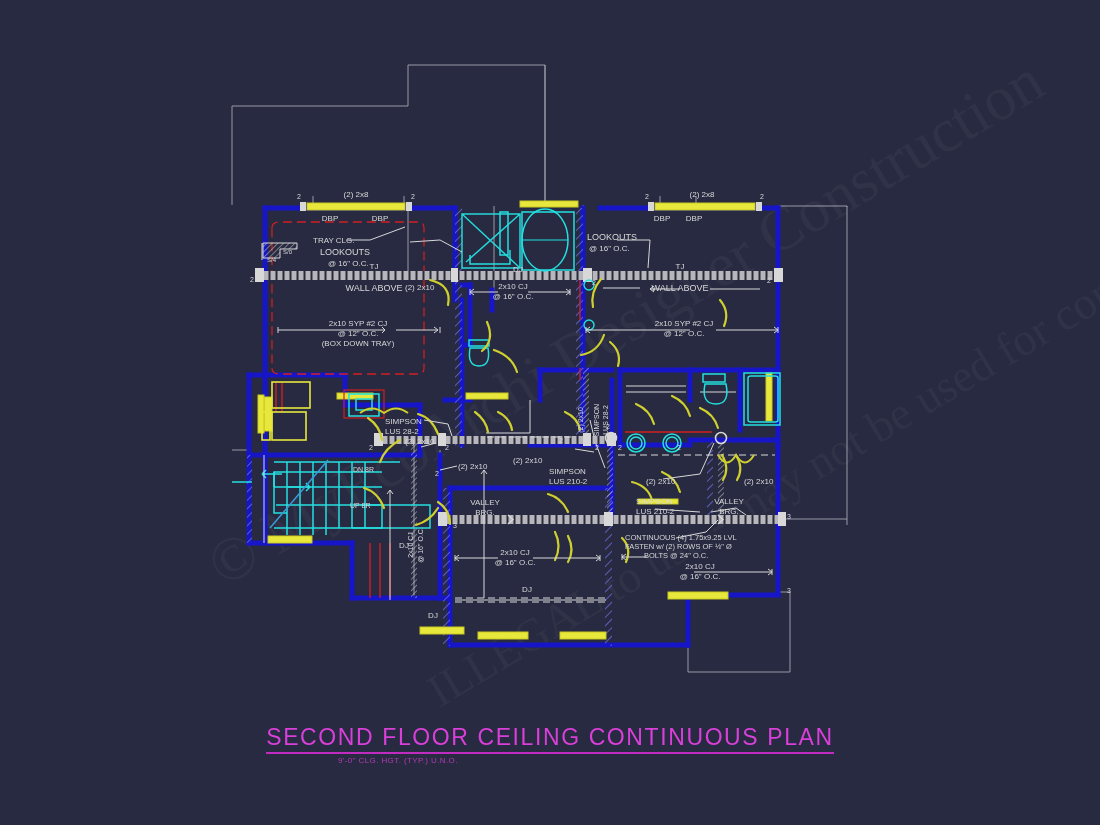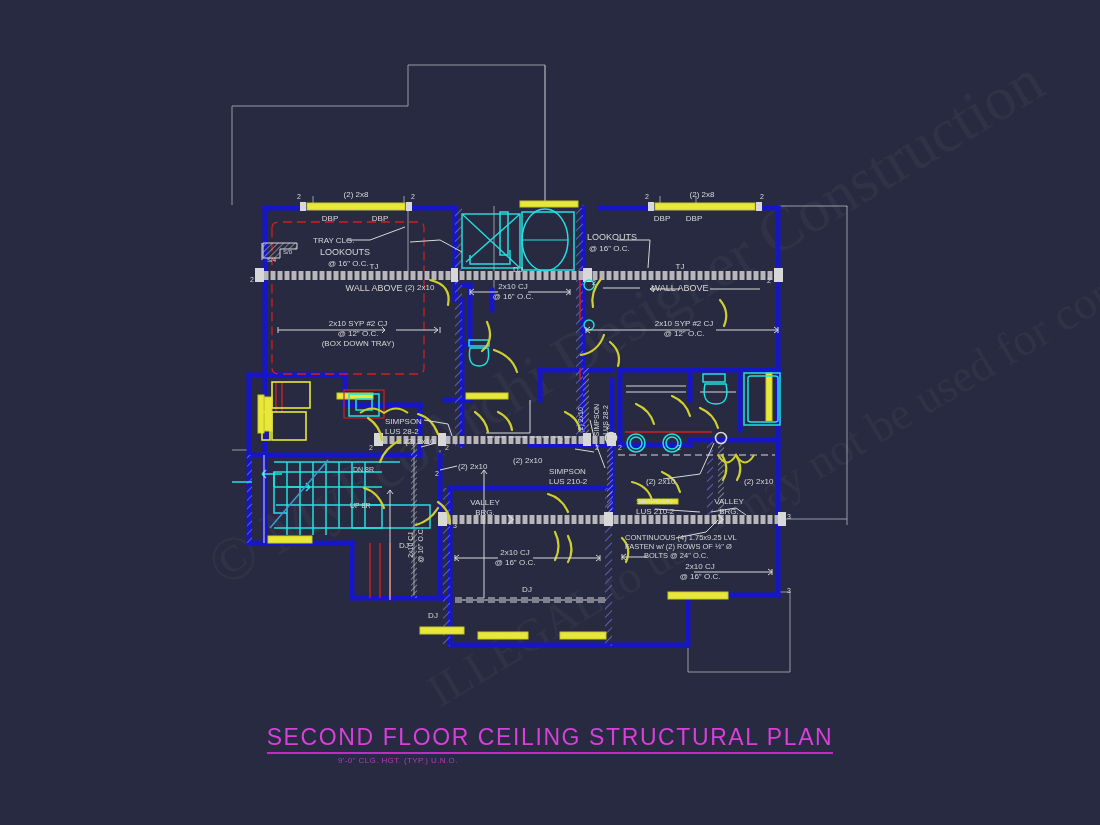--- a/index.html
+++ b/index.html
@@ -469,17 +469,17 @@
       <text x="404" y="548" font-size="8" text-anchor="middle">DJ</text>
       <text x="527" y="592" font-size="8" text-anchor="middle">DJ</text>
       <text x="433" y="618" font-size="8" text-anchor="middle">DJ</text>
 
       <text x="353" y="472" font-size="7">DN 8R</text>
       <text x="350" y="508" font-size="7">UP 8R</text>
     </g>
   </svg>
 
   <div id="titleblock">
-    <span id="plan-title">SECOND FLOOR CEILING STRUCTURAL PLAN</span>
+    <span id="plan-title">SECOND FLOOR CEILING CONTINUOUS PLAN</span>
     <div id="plan-subtitle">9'-0" CLG. HGT. (TYP.) U.N.O.</div>
   </div>
 
 </div>
 
 </body></html>

